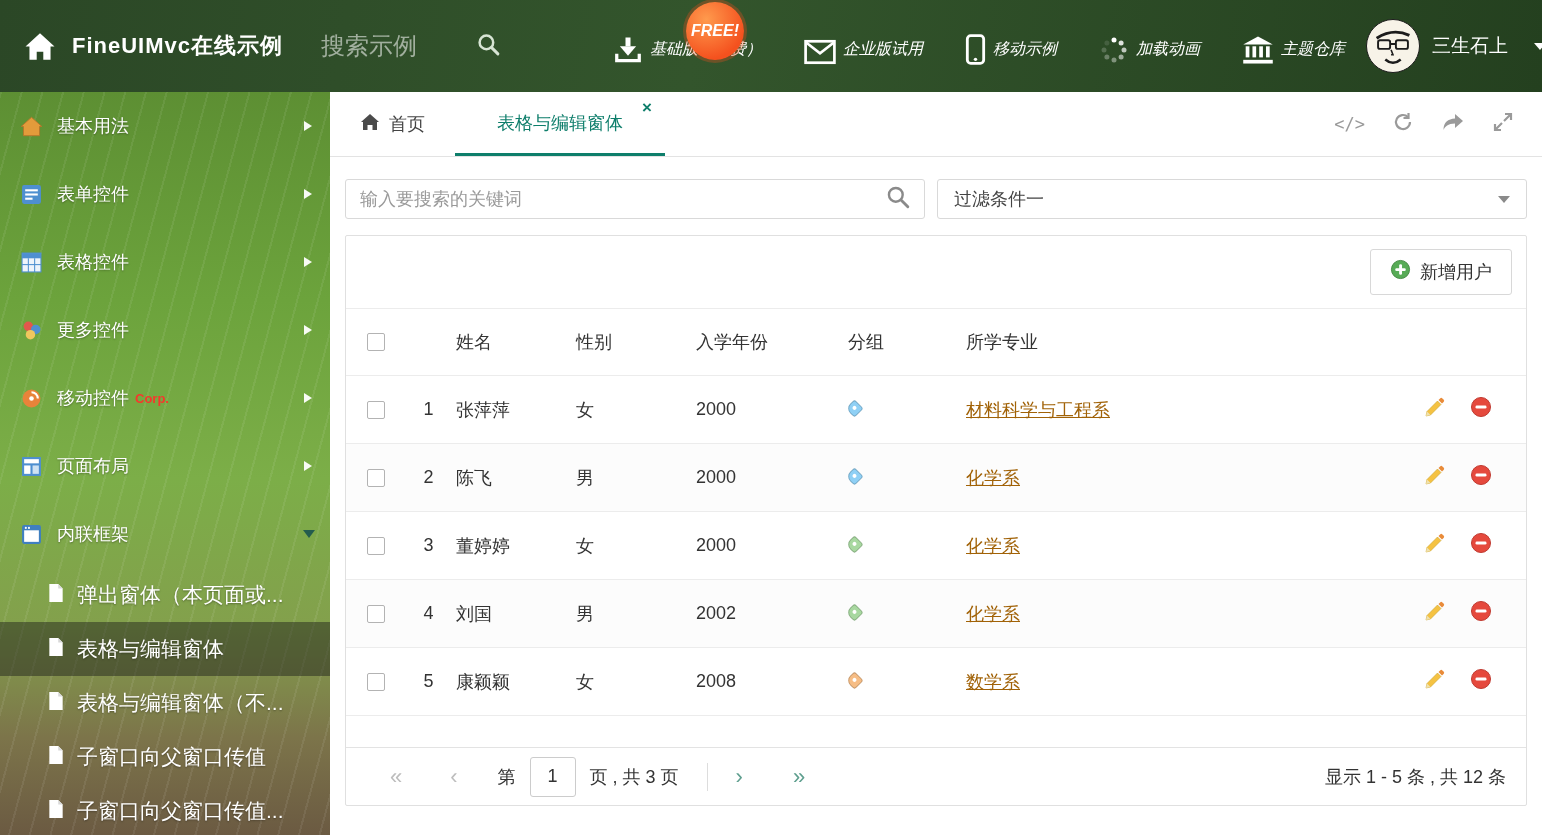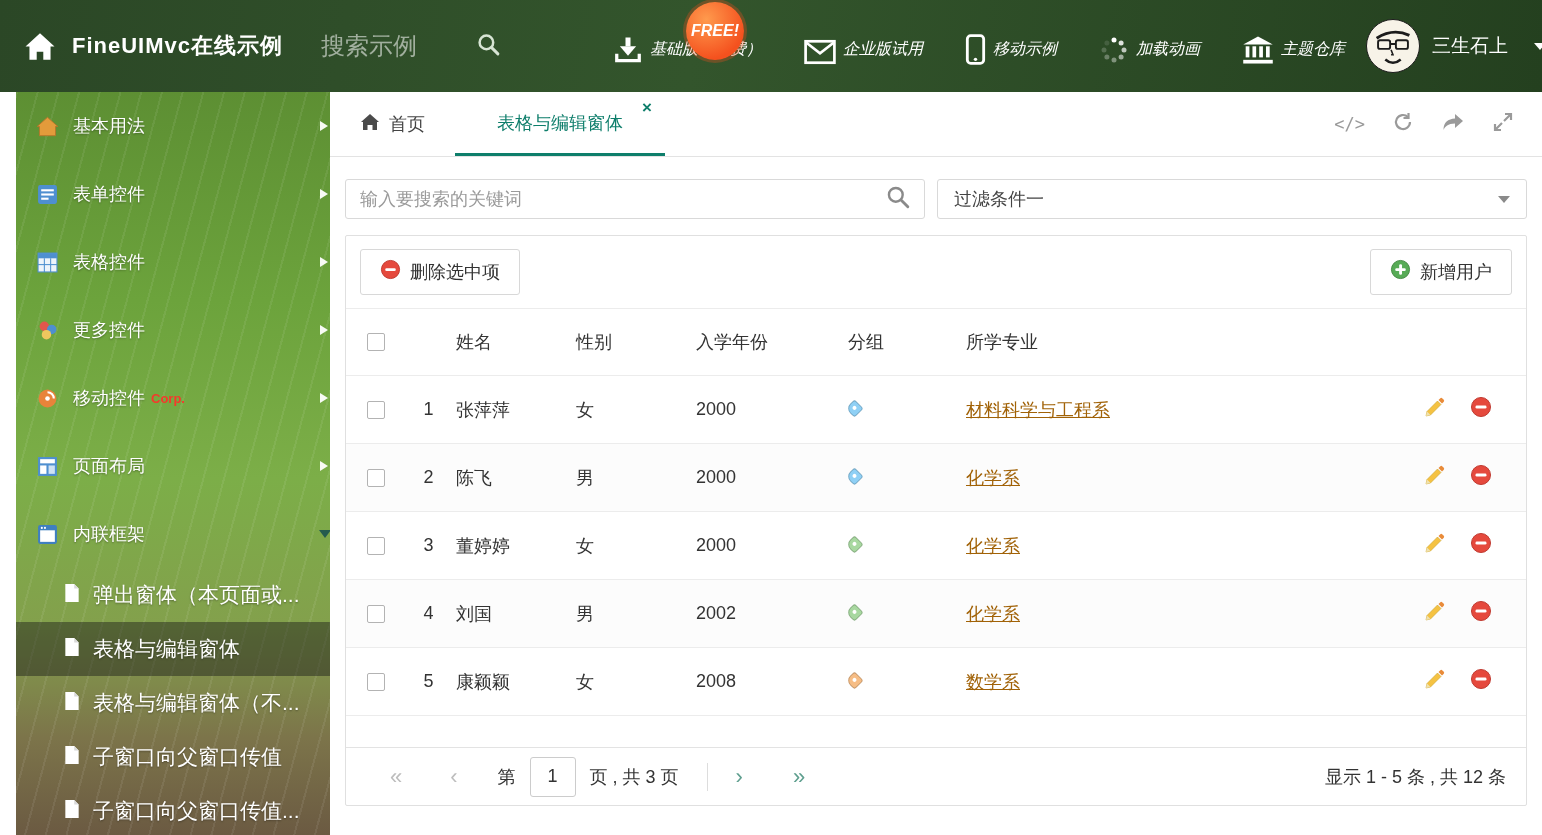--- a/index.html
+++ b/index.html
@@ -27,21 +27,21 @@
   .hdr-nav-item .nav-ico { height:32px; display:flex; align-items:flex-end; }
   .hdr-nav-item .nav-lbl { font-size:16px; white-space:nowrap; }
   .hdr-user { margin-left:auto; margin-right:20px; display:flex; align-items:center; gap:12px; }
   .avatar { width:54px; height:54px; border-radius:50%; background:#f7f3e8; overflow:hidden;
     border:1px solid #1c1c1c; }
   .user-name { font-size:19px; display:flex; align-items:center; gap:26px; white-space:nowrap; }
   .caret-down-w { width:0; height:0; border-left:6px solid transparent; border-right:6px solid transparent;
     border-top:7px solid #fff; display:inline-block; }
 
   
-  .sidebar { position:absolute; left:16px; top:92px; width:330px; height:743px; overflow:hidden;
+  .sidebar { position:absolute; left:0; top:92px; width:330px; height:743px; overflow:hidden;
     background:
       repeating-linear-gradient(105deg, rgba(255,255,255,.07) 0 2px, rgba(255,255,255,0) 2px 20px),
       linear-gradient(180deg,#5d8f33 0%,#6ca33c 28%,#7cae48 52%,#83a04c 72%,#7c744a 87%,#6b5a42 100%); }
   .side-item { height:68px; display:flex; align-items:center; padding:0 18px; color:#fff;
     font-size:18px; position:relative; }
   .side-item .s-ico { width:26px; display:flex; justify-content:center; }
   .side-item .s-lbl { margin-left:13px; text-shadow:0 1px 2px rgba(0,0,0,.35); white-space:nowrap; }
   .corp-badge { margin-left:6px; color:#f5392c; font-size:13px; font-weight:bold; }
   .arrow-r { position:absolute; right:18px; width:0; height:0;
     border-top:5px solid transparent; border-bottom:5px solid transparent;
@@ -394,29 +394,20 @@
         </span>
       </div>
       <div class="filter-dd clickable">
         <span>过滤条件一</span>
         <span class="dd-caret"></span>
       </div>
     </div>
 
     <div class="panel">
       <div class="toolbar">
-        <button class="btn clickable">
-          <span>
-            <svg width="21" height="21" viewBox="0 0 22 22">
-                <circle cx="11" cy="11" r="9.5" fill="#e5493d" stroke="#c03a30"></circle>
-                <rect x="5.5" y="9.6" width="11" height="3" rx="1.4" fill="#fff"></rect>
-              </svg>
-          </span>
-          <span>删除选中项</span>
-        </button>
         <button class="btn btn-add clickable">
           <span>
             <svg width="21" height="21" viewBox="0 0 22 22">
                 <circle cx="11" cy="11" r="9.5" fill="#57ab56" stroke="#468a45"></circle>
                 <rect x="5.5" y="9.6" width="11" height="3" rx="1.4" fill="#fff"></rect>
                 <rect x="9.6" y="5.5" width="3" height="11" rx="1.4" fill="#fff"></rect>
               </svg>
           </span>
           <span>新增用户</span>
         </button>

